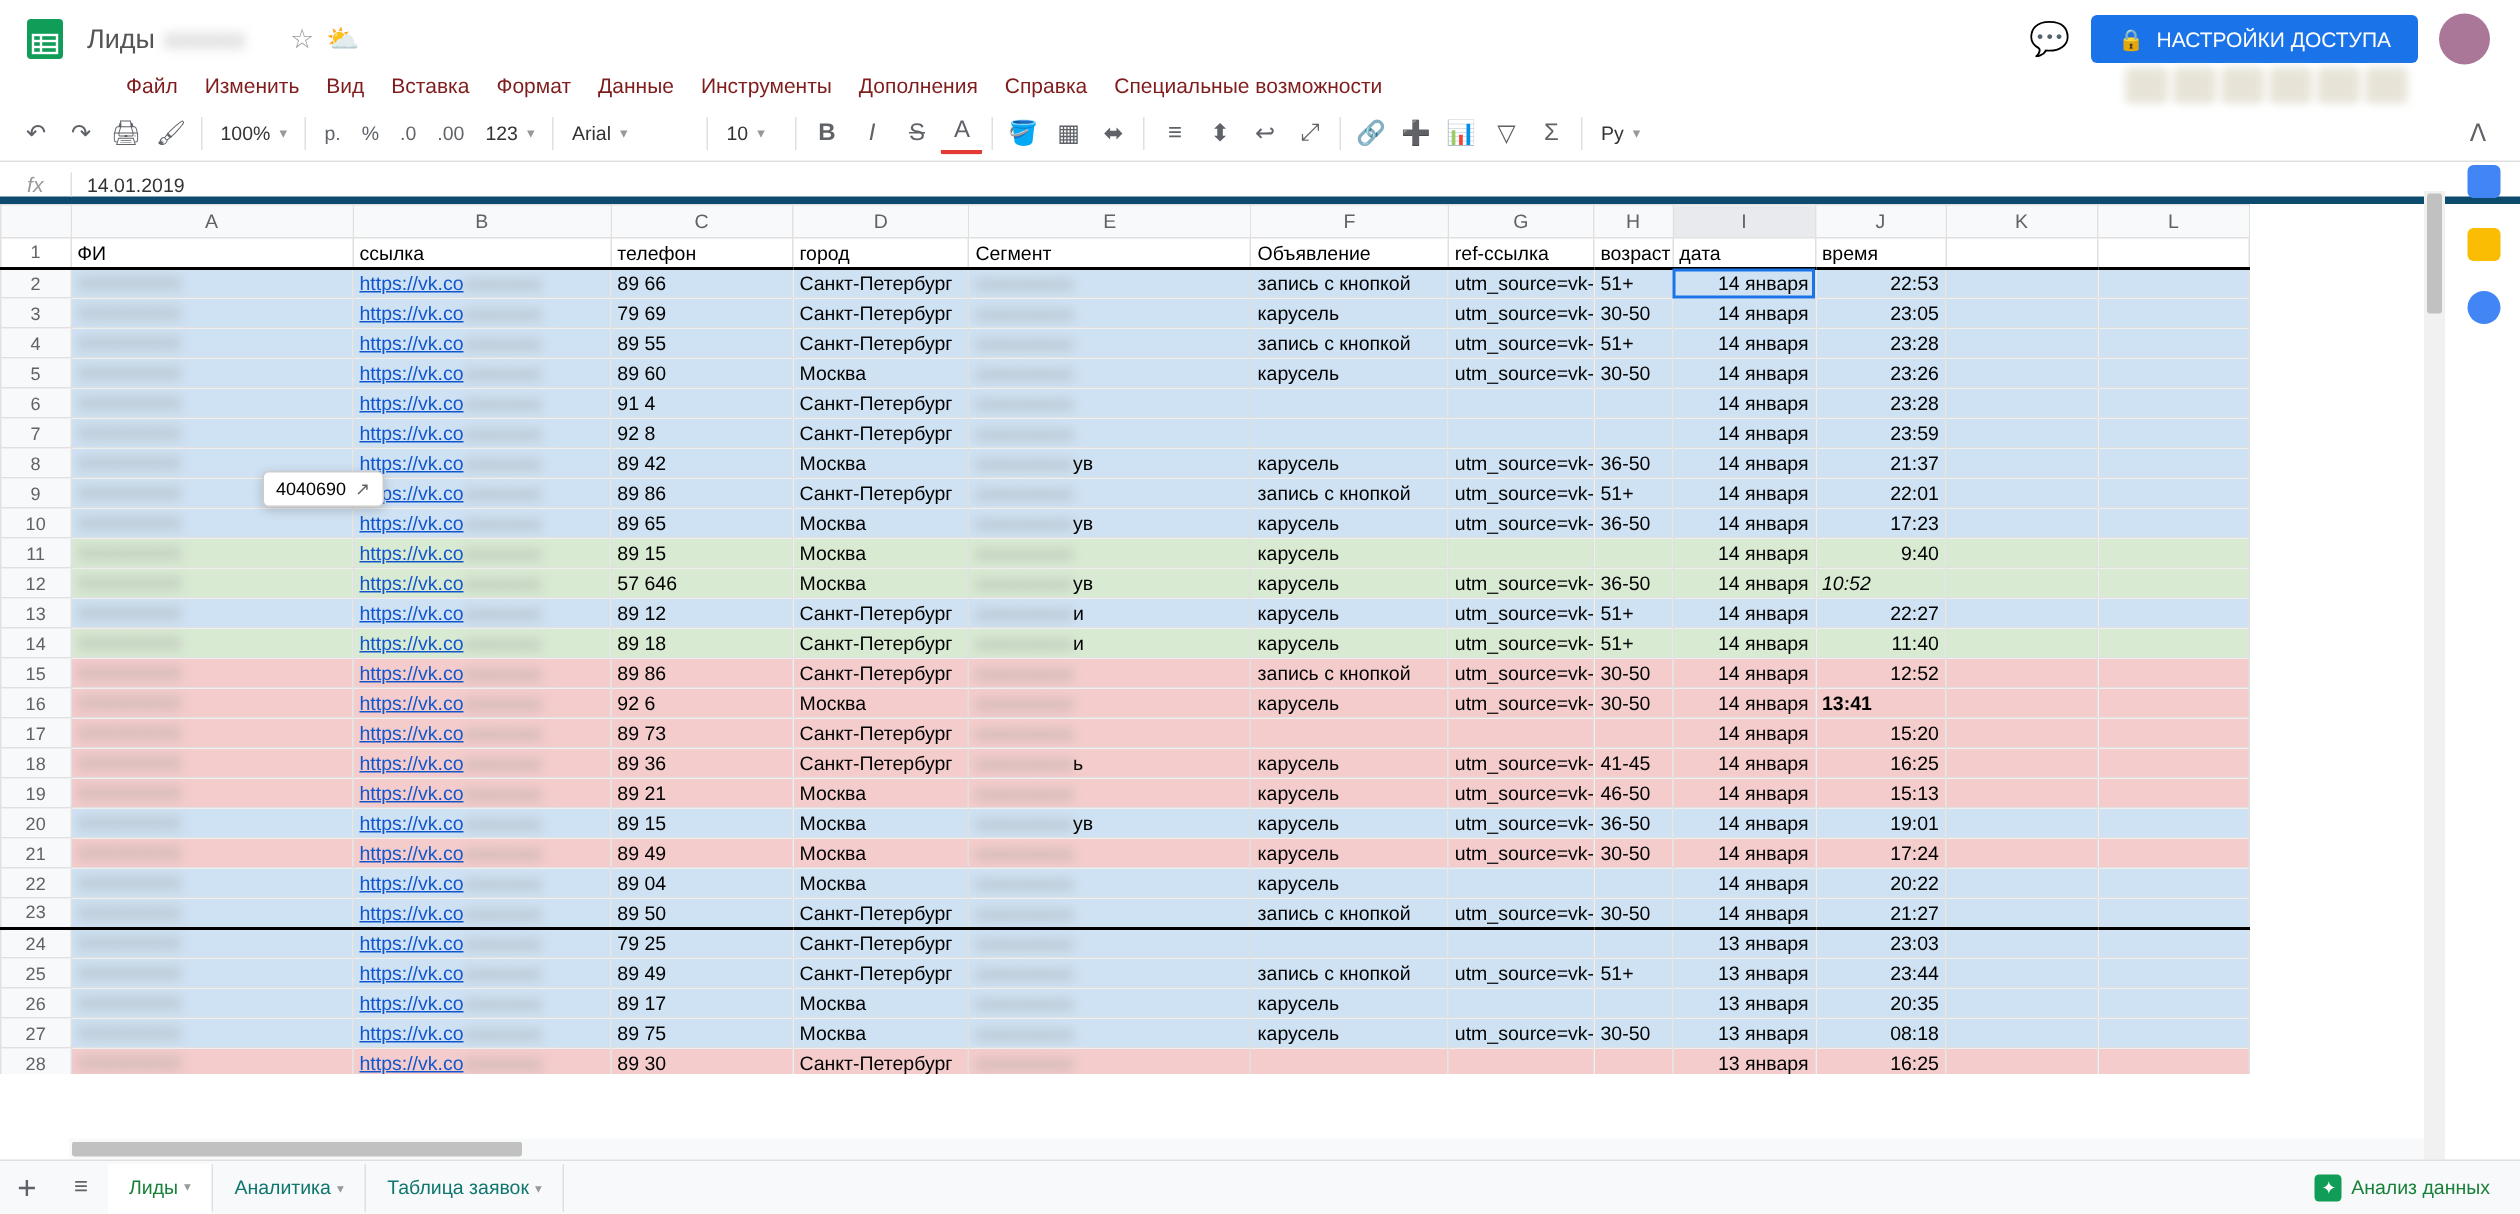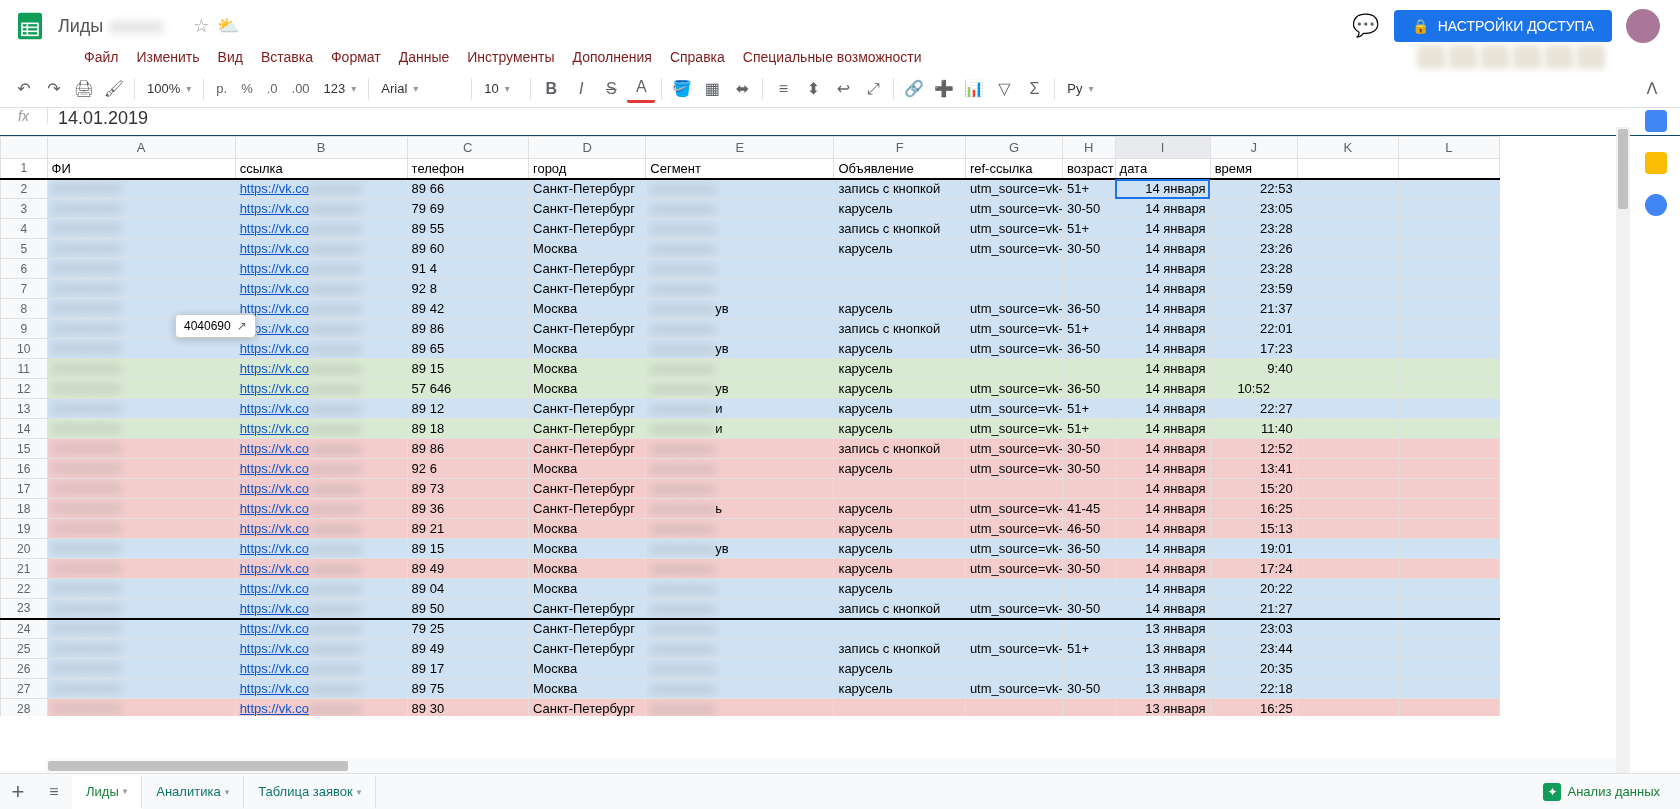--- a/index.html
+++ b/index.html
@@ -18,23 +18,23 @@
 .menu-bar span{font-size:14px;color:#7f1d1d;padding:4px 9px;cursor:pointer}
 .collab-area{margin-left:auto;display:flex;gap:4px;filter:blur(3px);opacity:.5}
 .collab-area span{width:28px;height:24px;border-radius:3px;background:#d0c8b0}
 .toolbar{display:flex;align-items:center;height:38px;padding:0 10px;border-bottom:1px solid #e0e0e0;gap:2px}
 .tb{width:28px;height:28px;display:flex;align-items:center;justify-content:center;color:#5f6368;font-size:16px;cursor:pointer;border-radius:2px}
 .tb-sep{width:1px;height:22px;background:#e0e0e0;margin:0 4px}
 .tb-txt{font-size:13px;color:#5f6368;padding:0 6px}
 .tb-dd{display:flex;align-items:center;gap:2px;padding:0 6px;font-size:13px;color:#333}
 .tb-dd::after{content:"▾";font-size:10px;color:#999;margin-left:4px}
 .collapse-icon{margin-left:auto;margin-right:4px}
-.formula-bar{display:flex;align-items:flex-start;height:28px;border-bottom:1px solid #0c4a6e}
+.formula-bar{display:flex;align-items:flex-end;height:28px;border-bottom:5px solid #0c4a6e}
 .fx-label{width:48px;text-align:center;font-style:italic;color:#999;font-size:14px;border-right:1px solid #e0e0e0}
-.fx-input{flex:1;padding:0 10px;font-size:18px;color:#333}
+.fx-input{flex:1;padding:0 10px;font-size:13px;color:#333}
 .grid-wrap{position:relative;height:580px;overflow:hidden}
 table{border-collapse:collapse;width:1500px;table-layout:fixed}
 th,td{border:1px solid #e0e0e0;font-size:13px;height:20px;padding:0 4px;overflow:hidden;white-space:nowrap;text-overflow:clip}
 thead th{background:#f8f9fa;color:#5f6368;text-align:center;font-weight:400;height:22px;position:sticky;top:0}
 .rownum{background:#f8f9fa;color:#5f6368;text-align:center;width:46px;font-size:12px}
 .hdr-row td{background:#fff;font-weight:400;border-bottom:2px solid #000}
 .cornercell{width:46px;background:#f8f9fa}
 .link-c{color:#1155cc;text-decoration:underline}
 .blur{filter:blur(4px);color:#999}
 .blue-bg{background:#cfe2f3}
@@ -367,21 +367,21 @@
           <td class="rownum">12</td>
           <td class="green-bg"><span class="blur">XXXXXXXX</span></td>
           <td class="green-bg"><span class="link-c">https://vk.co</span><span class="blur">xxxxxxxx</span></td>
           <td class="green-bg">57        646</td>
           <td class="green-bg">Москва</td>
           <td class="green-bg"><span class="blur">xxxxxxxxxx</span>ув</td>
           <td class="green-bg">карусель</td>
           <td class="green-bg">utm_source=vk-</td>
           <td class="green-bg">36-50</td>
           <td class="green-bg" style="text-align: right;">14 января</td>
-          <td class="green-bg" style="text-align: center;">10:52</td>
+          <td class="green-bg" style="text-align: left; font-style: italic;">10:52</td>
           <td class="green-bg"></td>
           <td class="green-bg"></td>
         </tr>
         <tr>
           <td class="rownum">13</td>
           <td class="blue-bg"><span class="blur">XXXXXXXX</span></td>
           <td class="blue-bg"><span class="link-c">https://vk.co</span><span class="blur">xxxxxxxx</span></td>
           <td class="blue-bg">89        12</td>
           <td class="blue-bg">Санкт-Петербург</td>
           <td class="blue-bg"><span class="blur">xxxxxxxxxx</span>и</td>
@@ -427,21 +427,21 @@
           <td class="rownum">16</td>
           <td class="pink-bg"><span class="blur">XXXXXXXX</span></td>
           <td class="pink-bg"><span class="link-c">https://vk.co</span><span class="blur">xxxxxxxx</span></td>
           <td class="pink-bg">92        6</td>
           <td class="pink-bg">Москва</td>
           <td class="pink-bg"><span class="blur">xxxxxxxxxx</span></td>
           <td class="pink-bg">карусель</td>
           <td class="pink-bg">utm_source=vk-</td>
           <td class="pink-bg">30-50</td>
           <td class="pink-bg" style="text-align: right;">14 января</td>
-          <td class="pink-bg" style="text-align: right;">13:41</td>
+          <td class="pink-bg" style=" font-weight: bold;">13:41</td>
           <td class="pink-bg"></td>
           <td class="pink-bg"></td>
         </tr>
         <tr>
           <td class="rownum">17</td>
           <td class="pink-bg"><span class="blur">XXXXXXXX</span></td>
           <td class="pink-bg"><span class="link-c">https://vk.co</span><span class="blur">xxxxxxxx</span></td>
           <td class="pink-bg">89        73</td>
           <td class="pink-bg">Санкт-Петербург</td>
           <td class="pink-bg"><span class="blur">xxxxxxxxxx</span></td>
@@ -592,21 +592,21 @@
           <td class="rownum">27</td>
           <td class="blue-bg"><span class="blur">XXXXXXXX</span></td>
           <td class="blue-bg"><span class="link-c">https://vk.co</span><span class="blur">xxxxxxxx</span></td>
           <td class="blue-bg">89        75</td>
           <td class="blue-bg">Москва</td>
           <td class="blue-bg"><span class="blur">xxxxxxxxxx</span></td>
           <td class="blue-bg">карусель</td>
           <td class="blue-bg">utm_source=vk-</td>
           <td class="blue-bg">30-50</td>
           <td class="blue-bg" style="text-align: right;">13 января</td>
-          <td class="blue-bg" style="text-align: right;">22:18</td>
+          <td class="blue-bg" style="text-align: right;">08:18</td>
           <td class="blue-bg"></td>
           <td class="blue-bg"></td>
         </tr>
         <tr>
           <td class="rownum">28</td>
           <td class="pink-bg"><span class="blur">XXXXXXXX</span></td>
           <td class="pink-bg"><span class="link-c">https://vk.co</span><span class="blur">xxxxxxxx</span></td>
           <td class="pink-bg">89        30</td>
           <td class="pink-bg">Санкт-Петербург</td>
           <td class="pink-bg"><span class="blur">xxxxxxxxxx</span></td>

